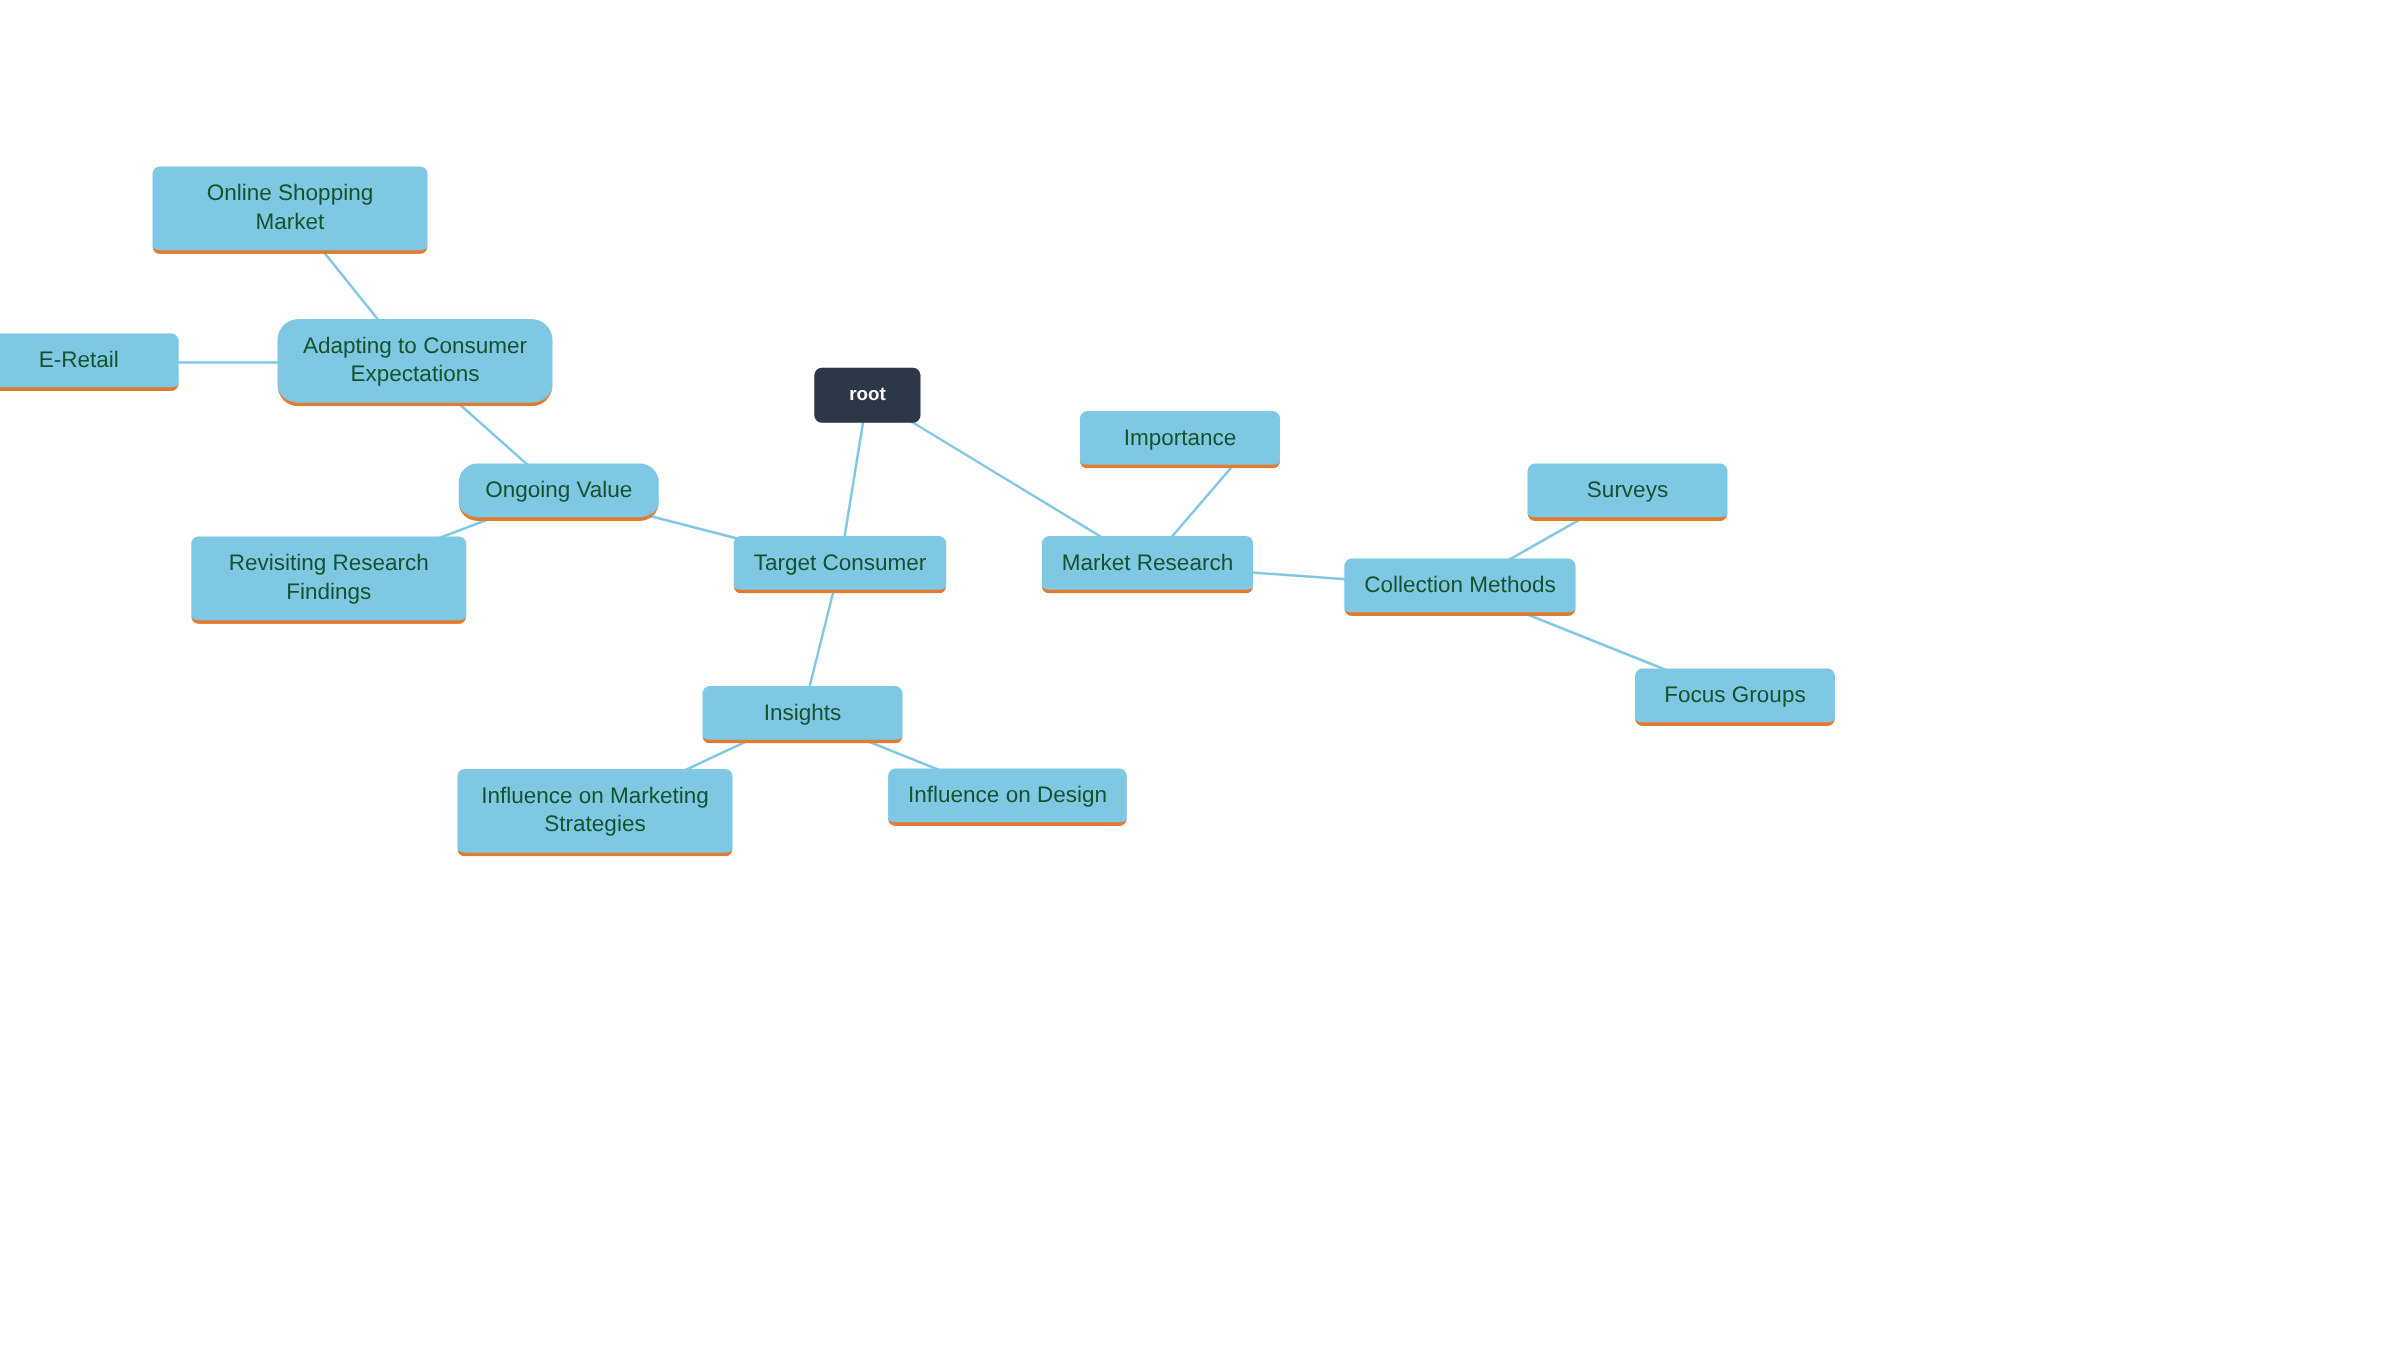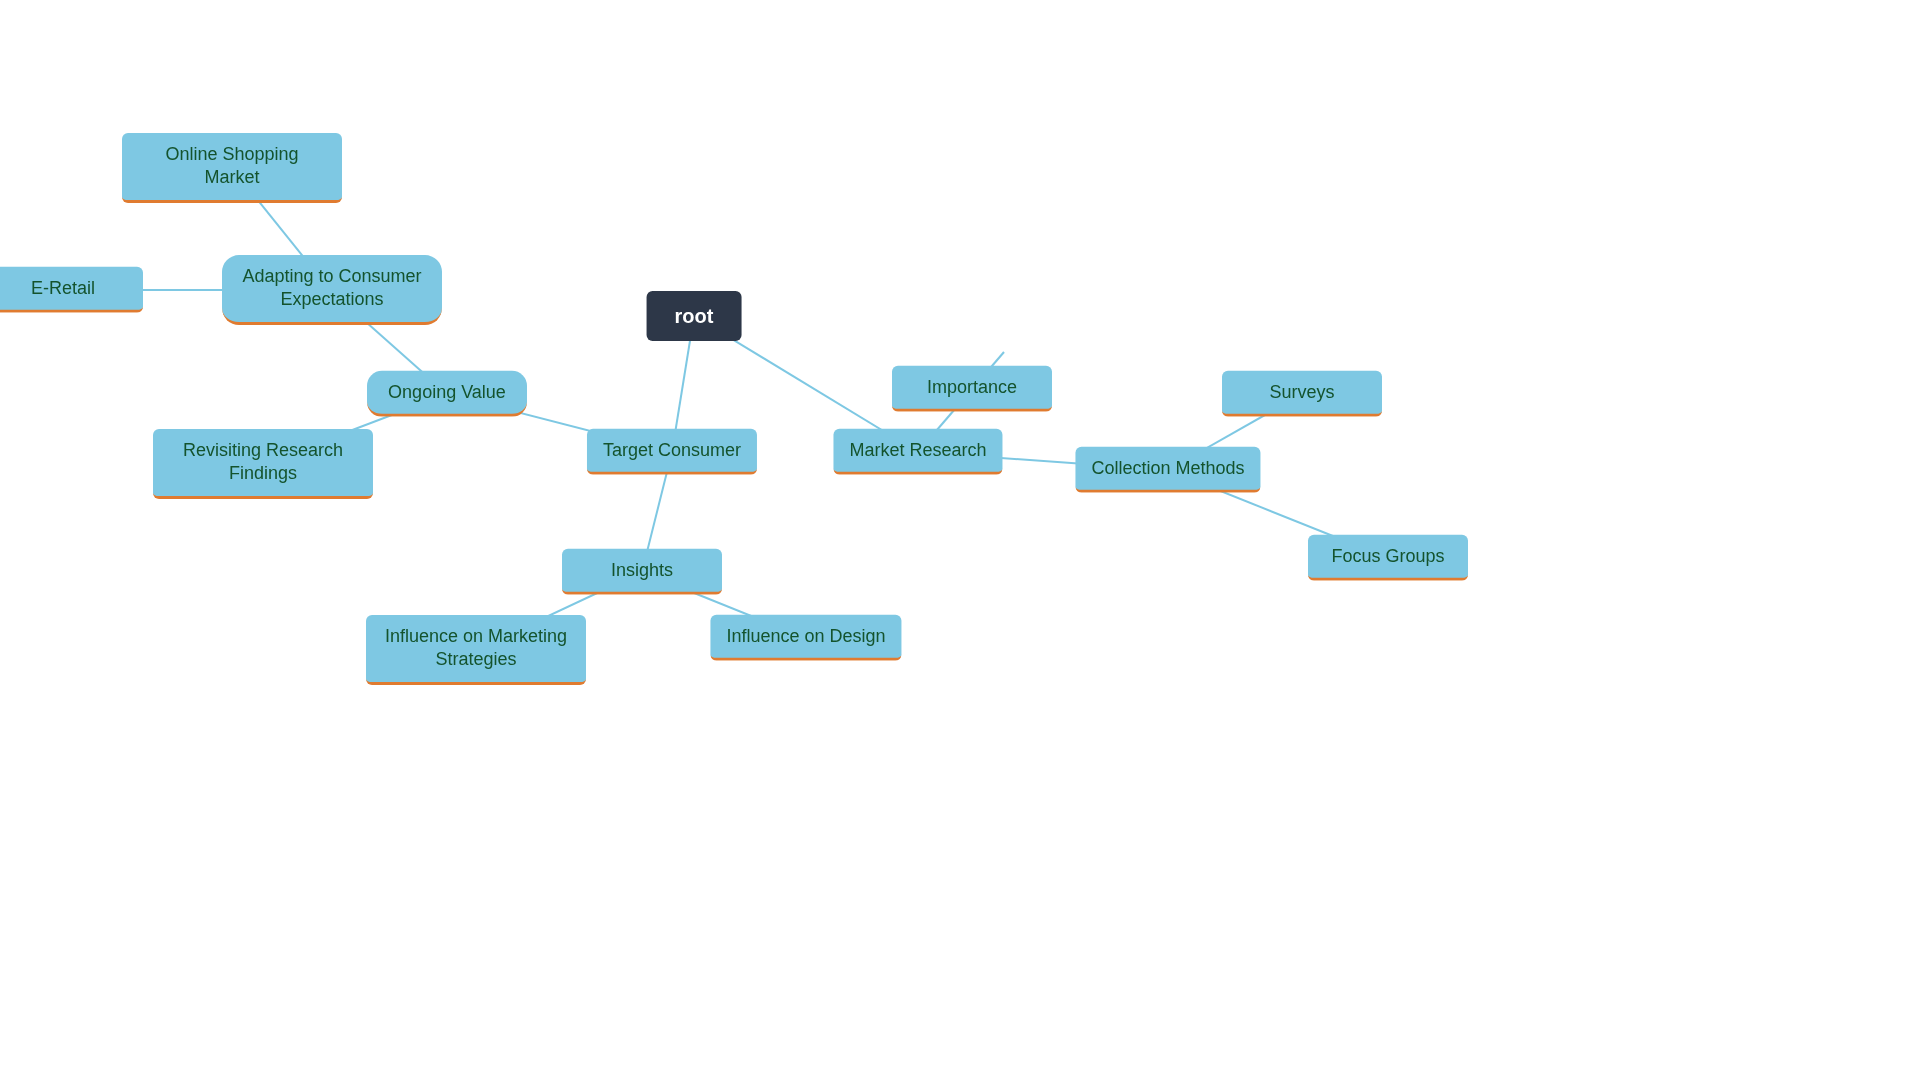--- a/index.html
+++ b/index.html
@@ -30,21 +30,21 @@
       text-align: center;
       font-size: 18px;
       font-weight: 500;
       line-height: 1.3;
       cursor: pointer;
       transform: translate(-50%, -50%);
     }
     .node-root {
       background: #2d3748;
       color: #ffffff;
-      font-size: 20px;
+      font-size: 15px;
       font-weight: 600;
       border-radius: 6px;
       padding: 12px 28px;
     }
     .node-blue {
       background: #7ec8e3;
       color: #14532d;
       border-bottom: 3px solid #e07b30;
     }
     .node-blue.wide {
@@ -75,20 +75,20 @@
   <div id="nodes-container">
       <div class="node node-root" style="left: 694px; top: 316px;">root</div>
       <div class="node node-blue wide" style="left: 672px; top: 452px;">Target Consumer</div>
       <div class="node node-blue wide" style="left: 918px; top: 452px;">Market Research</div>
       <div class="node node-blue wide" style="left: 642px; top: 572px;">Insights</div>
       <div class="node node-blue wide" style="left: 447px; top: 394px; border-radius: 15px;">Ongoing Value</div>
       <div class="node node-blue wide" style="left: 332px; top: 290px; border-radius: 17px;">Adapting to Consumer Expectations</div>
       <div class="node node-blue wide" style="left: 232px; top: 168px;">Online Shopping Market</div>
       <div class="node node-blue wide" style="left: 63px; top: 290px;">E-Retail</div>
       <div class="node node-blue wide" style="left: 263px; top: 464px;">Revisiting Research Findings</div>
-      <div class="node node-blue wide" style="left: 972px; top: 352px; margin-top: 37px;">Importance</div>
+      <div class="node node-blue wide" style="left: 944px; top: 352px;">Importance</div>
       <div class="node node-blue wide" style="left: 1168px; top: 470px;">Collection Methods</div>
       <div class="node node-blue wide" style="left: 1302px; top: 394px;">Surveys</div>
       <div class="node node-blue wide" style="left: 1388px; top: 558px;">Focus Groups</div>
       <div class="node node-blue wide" style="left: 476px; top: 650px;">Influence on Marketing Strategies</div>
       <div class="node node-blue wide" style="left: 806px; top: 638px;">Influence on Design</div>
     </div>
 </div>
 
 </body></html>

